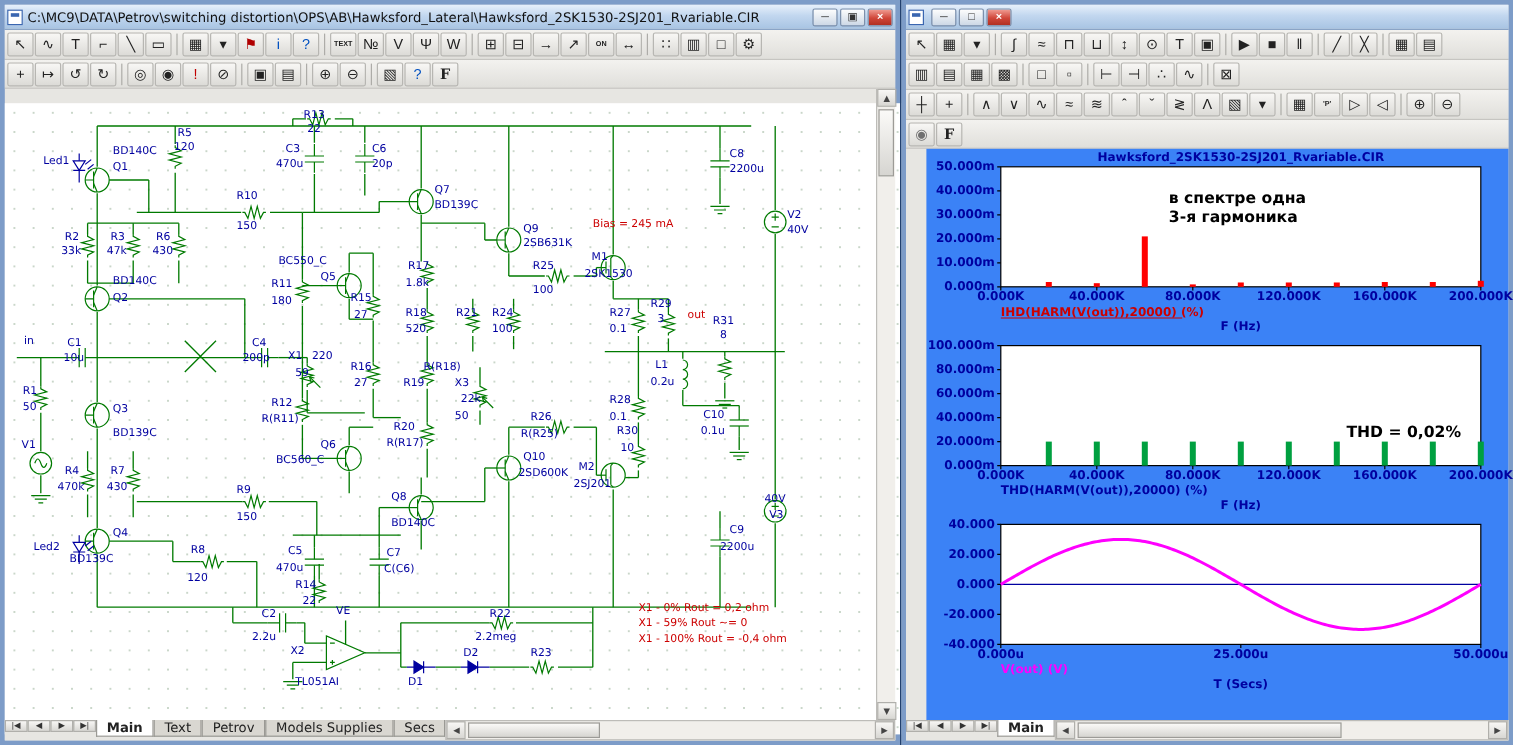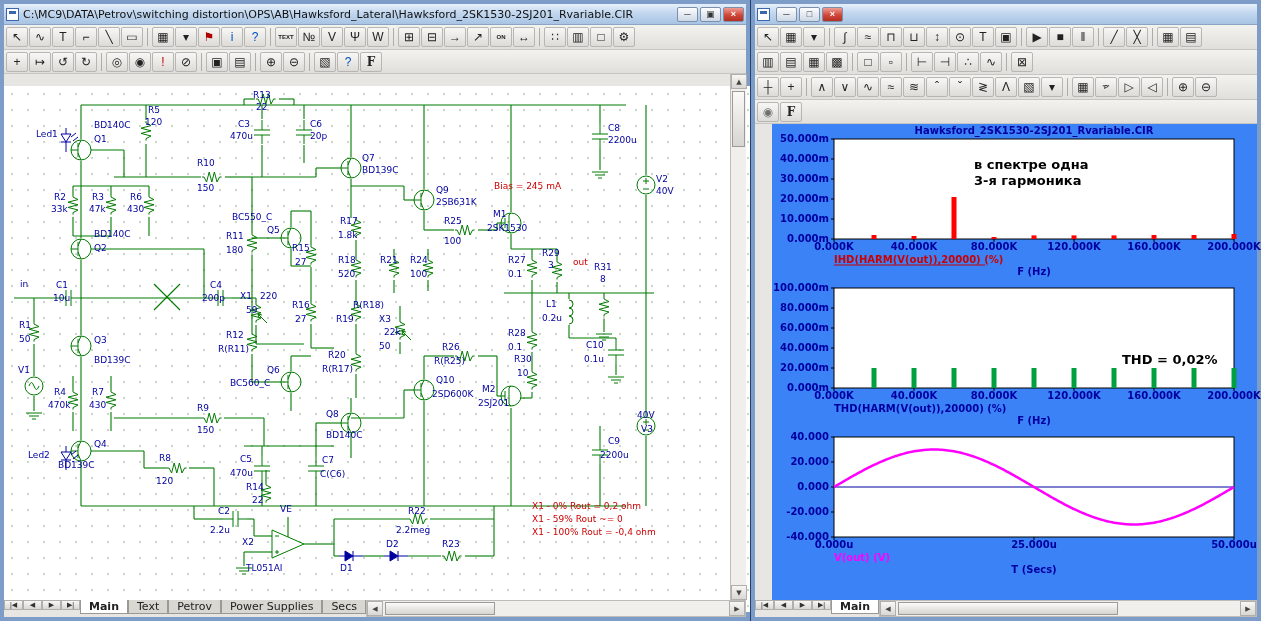--- a/index.html
+++ b/index.html
@@ -746,21 +746,21 @@
     <div style="display:flex">
         <button class="nav-btn">|◀</button>
         <button class="nav-btn">◀</button>
         <button class="nav-btn">▶</button>
         <button class="nav-btn">▶|</button>
       </div>
     <div style="display:flex">
         <div class="tab active">Main</div>
         <div class="tab">Text</div>
         <div class="tab">Petrov</div>
-        <div class="tab">Power Supplies</div>
+        <div class="tab">Models Supplies</div>
         <div class="tab">Secs</div>
       </div>
     <div class="hscroll">
       <div class="sb-btn" style="height:auto">◀</div>
       <div class="sb-track">
         <div class="sb-thumb" style="top:1px;bottom:1px;left:2px;width:110px"></div>
       </div>
       <div class="sb-btn" style="height:auto">▶</div>
     </div>
   </div>

